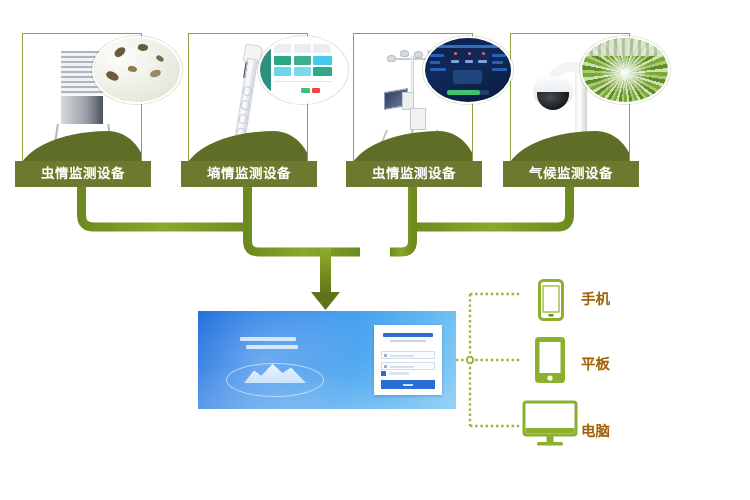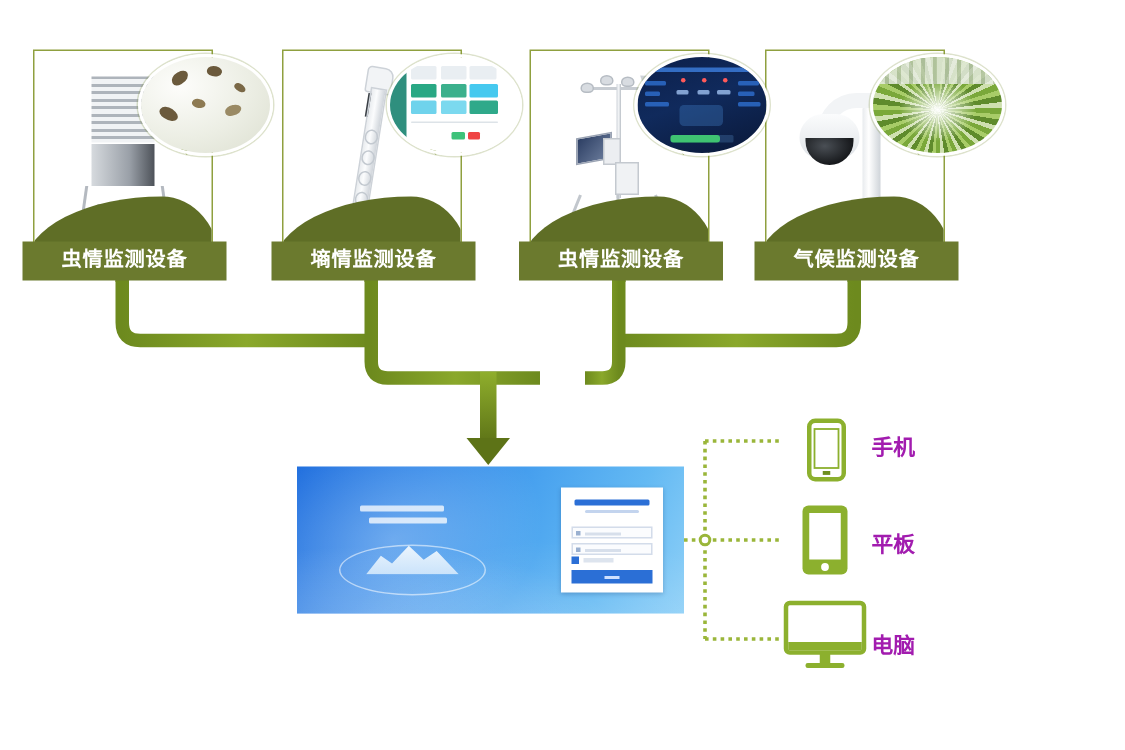--- a/index.html
+++ b/index.html
@@ -214,21 +214,21 @@
   .login-btn{
     position:absolute;left:7px;top:55px;width:54px;height:9px;
     background:#2b6fd6;
   }
   .login-btn u{position:absolute;left:22px;top:3.5px;width:10px;height:2px;background:#cfe0ff;display:block;}
 
   
   .terminal{position:absolute;}
   .terminal-label{
     position:absolute;
-    font-size:14.5px;font-weight:bold;color:#a21caf;
+    font-size:14.5px;font-weight:bold;color:#a16207;
     white-space:nowrap;line-height:1;
   }
   .footnote{
     position:absolute;left:490px;top:458px;
     font-size:15px;font-weight:bold;color:#2e2e2e;
     white-space:nowrap;letter-spacing:.5px;
   }
 </style>
 </head>
 <body>

